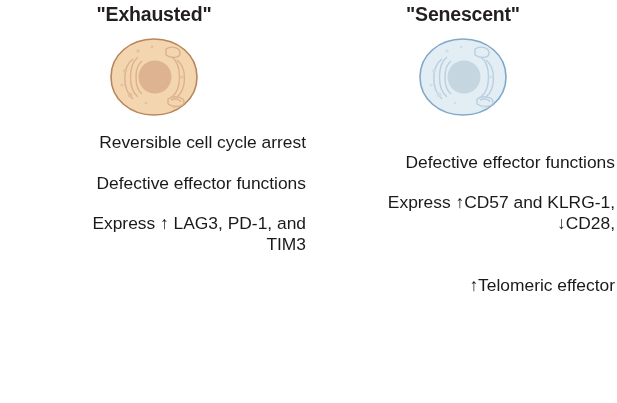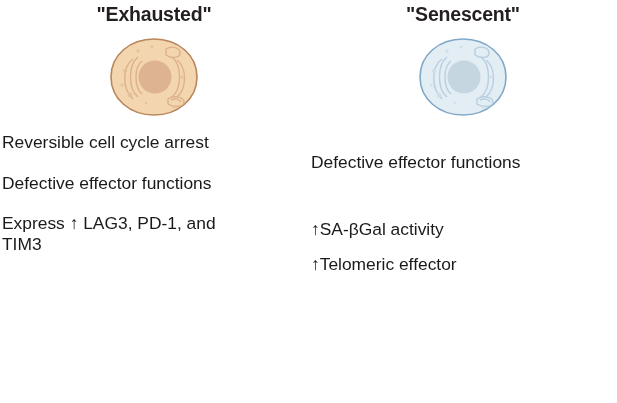--- a/index.html
+++ b/index.html
@@ -56,21 +56,21 @@
   }
   .cell-art svg { display: block; }
 
   .facts {
     position: absolute;
     top: 132px;
     left: 0;
     width: 100%;
   }
   .fact {
-    text-align: left;
+    text-align: right;
     font-size: 17.4px;
     line-height: 21px;
     color: #1a1a1a;
     margin: 0;
     padding: 0 2px;
     white-space: pre-line;
   }
   .fact-spacer-1 { height: 20px; }
   .fact-spacer-2 { height: 19px; }
   .fact-spacer-3 { height: 14px; }
@@ -167,21 +167,22 @@
           <circle cx="38" cy="66" r="1.3"></circle>
         </g>
         <circle cx="47" cy="40" r="16.5" fill="#c6d6e1"></circle>
       </svg>
     </div>
 
     <div class="facts">
       <div class="fact-spacer-1"></div>
       <p class="fact">Defective effector functions</p>
       <div class="fact-spacer-2"></div>
+      <p class="fact">Express ↑CD57 and KLRG-1,
+↓CD28,</p>
       <div class="fact-spacer-3"></div>
       <div class="fact-spacer-4"></div>
-      <p class="fact">↑SA-βGal activity</p>
       <div class="fact-spacer-5"></div>
       <p class="fact">↑Telomeric effector</p>
     </div>
   </div>
 
 </div>
 
 </body></html>

